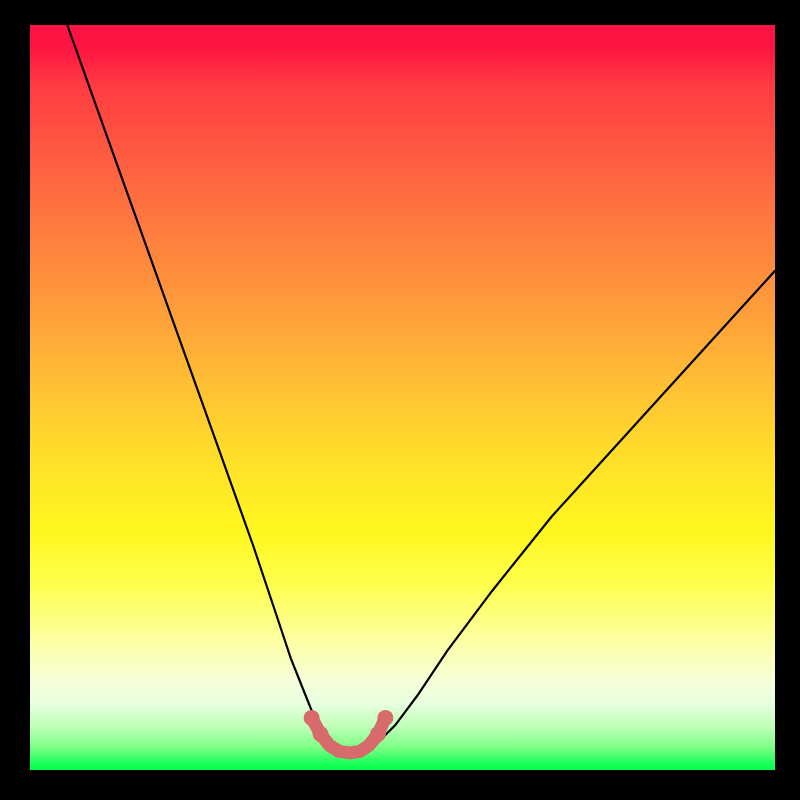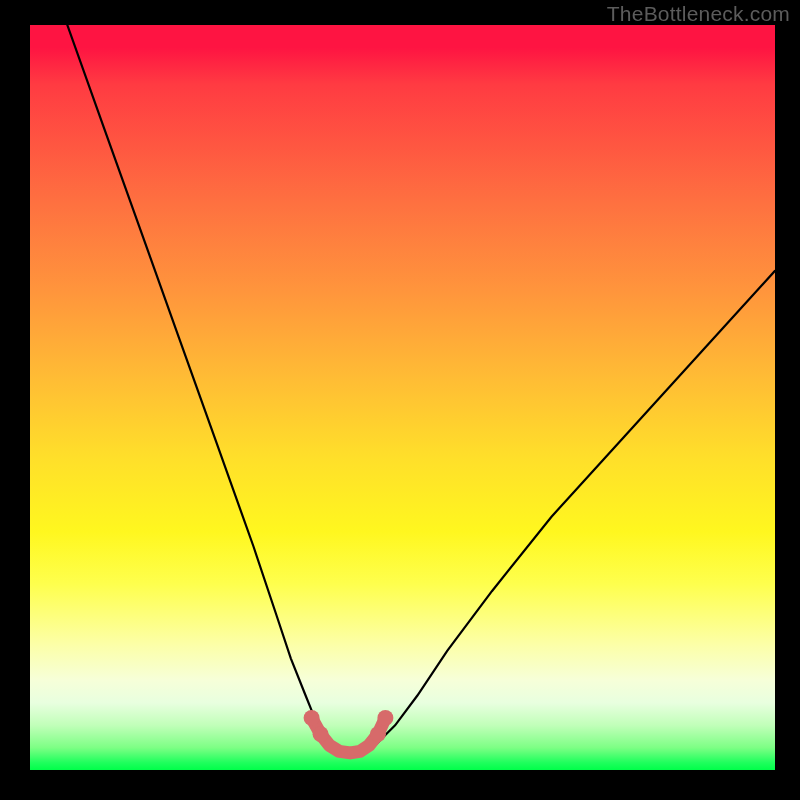--- a/index.html
+++ b/index.html
@@ -55,21 +55,20 @@
   svg.curve {
     position: absolute;
     left: 0; top: 0;
     width: 745px; height: 745px;
   }
 </style>
 </head>
 <body>
 
 <div class="frame">
-  <div class="watermark">TheBottleneck.com</div>
   <div class="plot">
     <svg class="curve" viewBox="0 0 745 745" preserveAspectRatio="none">
       <path id="main-curve" fill="none" stroke="#000000" stroke-width="2.2" stroke-linecap="round" d="M37.3 0.0 L74.5 104.3 L111.8 208.6 L149.0 312.9 L186.3 417.2 L223.5 521.5 L245.9 588.5 L260.8 633.3 L275.6 670.5 L283.1 689.1 L290.6 704.0 L298.0 715.2 L305.4 722.6 L312.9 727.9 L320.4 730.1 L327.8 730.1 L335.3 727.9 L342.7 722.6 L350.1 715.2 L365.1 700.3 L387.4 670.5 L417.2 625.8 L461.9 566.2 L521.5 491.7 L596.0 409.8 L670.5 327.8 L745.0 245.8"></path>
       <path id="highlight-curve" fill="none" stroke="#d76a6a" stroke-width="13" stroke-linecap="round" stroke-linejoin="round" d="M281.6 692.9 L290.6 709.2 L299.5 720.4 L309.2 726.4 L320.4 727.9 L330.0 726.4 L339.0 720.4 L347.9 709.2 L355.4 692.9"></path>
       <g id="highlight-dots">
           <circle cx="281.6" cy="692.9" r="8" fill="#d76a6a"></circle>
           <circle cx="290.6" cy="709.2" r="8" fill="#d76a6a"></circle>
           <circle cx="347.9" cy="709.2" r="8" fill="#d76a6a"></circle>
           <circle cx="355.4" cy="692.9" r="8" fill="#d76a6a"></circle>
         </g>

